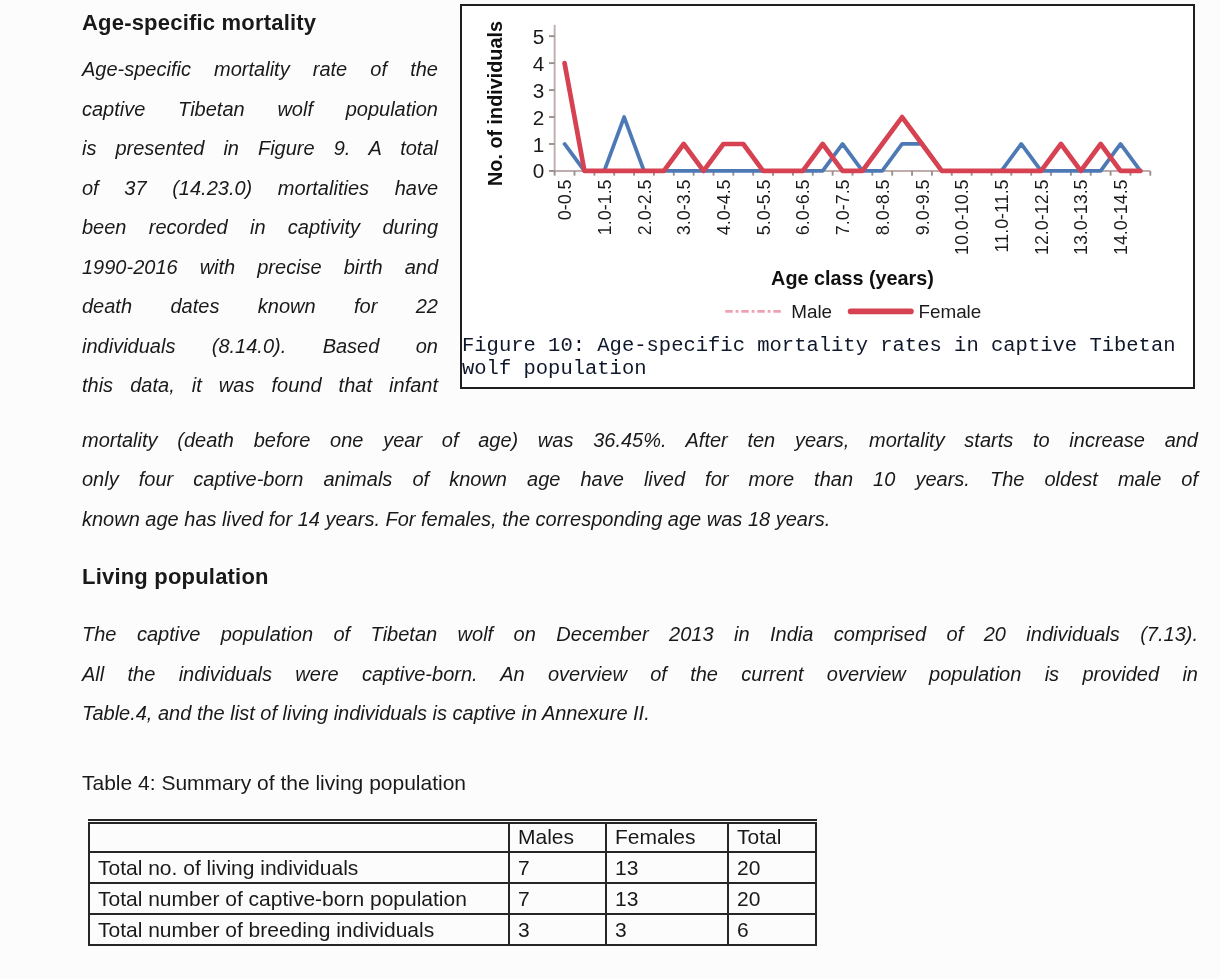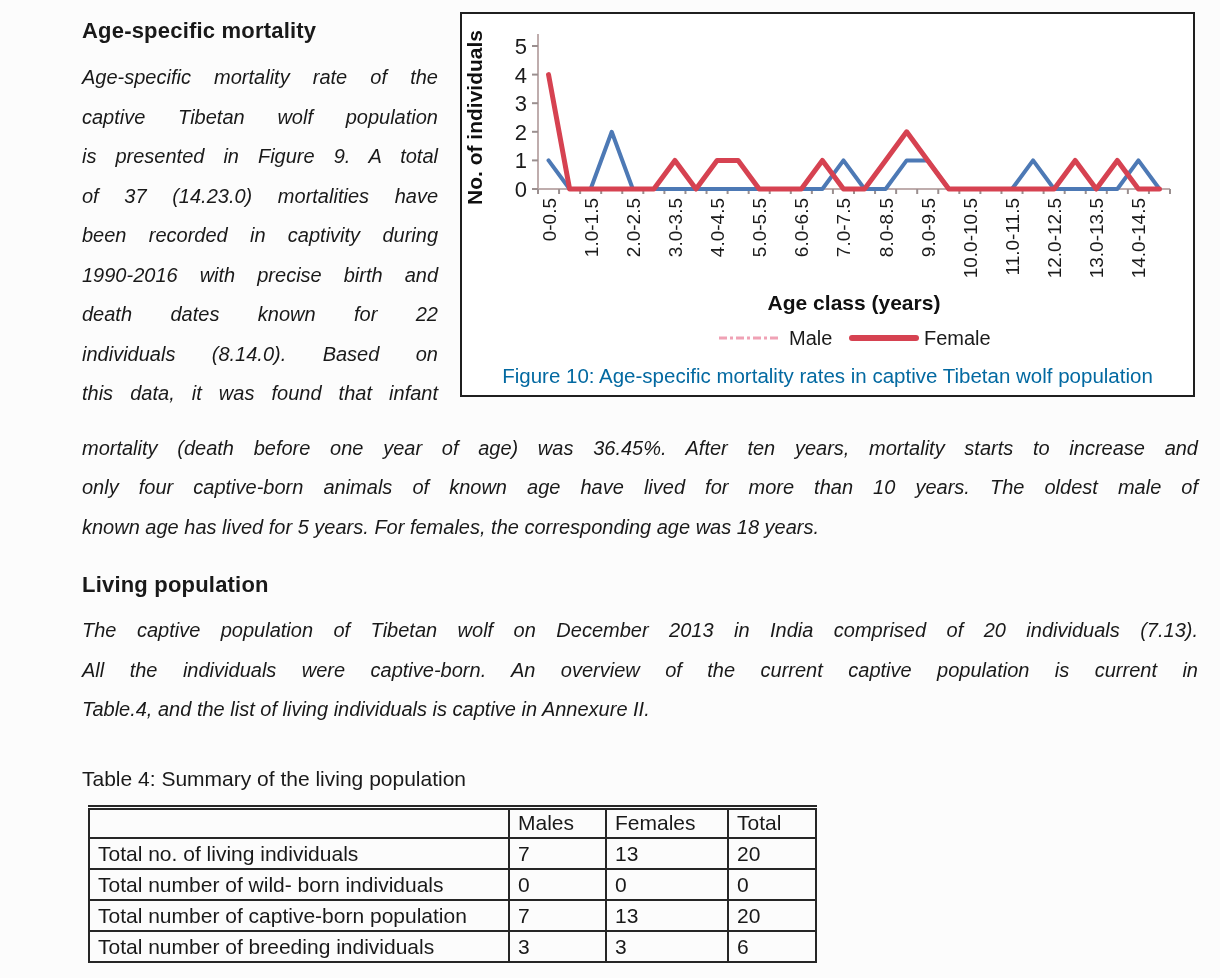--- a/index.html
+++ b/index.html
@@ -1,31 +1,31 @@
 <!DOCTYPE html>
 <html><head>
 <meta charset="utf-8">
 <style>
   html,body{margin:0;padding:0;background:#ffffff;}
   .page{position:relative;width:1220px;height:978px;box-sizing:border-box;
         background:#fcfcfc;color:#191919;
         font-family:"Liberation Sans",sans-serif;
-        padding:12px 22px 0 82px;overflow:hidden;}
+        padding:4px 22px 0 82px;overflow:hidden;}
   .top-row{display:flex;align-items:flex-start;}
   .left-col{flex:none;width:356px;margin-right:22px;}
   h2.sec{font-size:22px;font-weight:bold;margin:6px 0 14px 0;letter-spacing:.2px;}
   .para{font-size:20px;line-height:39.5px;font-style:italic;}
   .tline.jl{text-align:justify;text-align-last:justify;}
   .chart-box{flex:none;width:735px;height:385px;border:2px solid #1f1f1f;background:#ffffff;
              box-sizing:border-box;display:flex;flex-direction:column;align-items:center;}
-  .fig-caption{font-size:20.5px;margin-top:auto;margin-bottom:7px;color:#0369a1;}
+  .fig-caption{font-size:20.5px;margin-top:auto;margin-bottom:7px;color:#0f172a;font-family:Liberation Mono, monospace;}
   .full-para{margin-top:15px;}
-  h2.living{margin:25px 0 13px 0;}
+  h2.living{margin:25px 0 25px 0;}
   .table-caption{font-size:21px;margin-top:37px;}
-  table.pop{border-collapse:collapse;table-layout:fixed;width:727px;margin:14px 0 0 6px;
+  table.pop{border-collapse:collapse;table-layout:fixed;width:727px;margin:24px 0 0 6px;
             font-size:21px;border:2px solid #262626;border-top:5px double #262626;}
   .pop th,.pop td{border:2px solid #262626;font-weight:normal;text-align:left;
                   padding:1px 8px;height:31px;box-sizing:border-box;white-space:nowrap;overflow:hidden;}
   
   .axisline{stroke:#bfadad;stroke-width:2;fill:none;}
   .tick{stroke:#9a8f8f;stroke-width:2;}
   .ylab{font-size:22px;fill:#1b1b1b;}
   .xlab{font-size:19px;fill:#1b1b1b;}
   .axis-title{font-size:21px;font-weight:bold;fill:#101010;}
   .legend-label{font-size:20px;fill:#1b1b1b;}
@@ -122,28 +122,28 @@
           <line x1="388" y1="324" x2="452" y2="324" stroke="#d64251" stroke-width="6" stroke-linecap="round"></line>
           <text x="460" y="331" class="legend-label">Female</text>
         </svg>
       <div class="fig-caption">Figure 10: Age-specific mortality rates in captive Tibetan wolf population</div>
     </div>
   </div>
 
   <div class="para full-para">
       <div class="tline jl">mortality (death before one year of age) was 36.45%. After ten years, mortality starts to increase and</div>
       <div class="tline jl">only four captive-born animals of known age have lived for more than 10 years. The oldest male of</div>
-      <div class="tline">known age has lived for 5 years. For females, the corresponding age was 18 years.</div>
+      <div class="tline">known age has lived for 14 years. For females, the corresponding age was 18 years.</div>
     </div>
 
   <h2 class="sec living">Living population</h2>
 
   <div class="para">
       <div class="tline jl">The captive population of Tibetan wolf on December 2013 in India comprised of 20 individuals (7.13).</div>
-      <div class="tline jl">All the individuals were captive-born. An overview of the current captive population is current in</div>
+      <div class="tline jl">All the individuals were captive-born. An overview of the current overview population is provided in</div>
       <div class="tline">Table.4, and the list of living individuals is captive in Annexure II.</div>
     </div>
 
   <div class="table-caption">Table 4: Summary of the living population</div>
 
   <table class="pop">
     <colgroup>
       <col style="width:420px">
         <col style="width:97px">
         <col style="width:122px">
@@ -158,26 +158,20 @@
         </tr>
       </thead>
     <tbody>
         <tr>
           <td>Total no. of living individuals</td>
           <td>7</td>
           <td>13</td>
           <td>20</td>
         </tr>
         <tr>
-          <td>Total number of wild- born individuals</td>
-          <td>0</td>
-          <td>0</td>
-          <td>0</td>
-        </tr>
-        <tr>
           <td>Total number of captive-born population</td>
           <td>7</td>
           <td>13</td>
           <td>20</td>
         </tr>
         <tr>
           <td>Total number of breeding individuals</td>
           <td>3</td>
           <td>3</td>
           <td>6</td>

